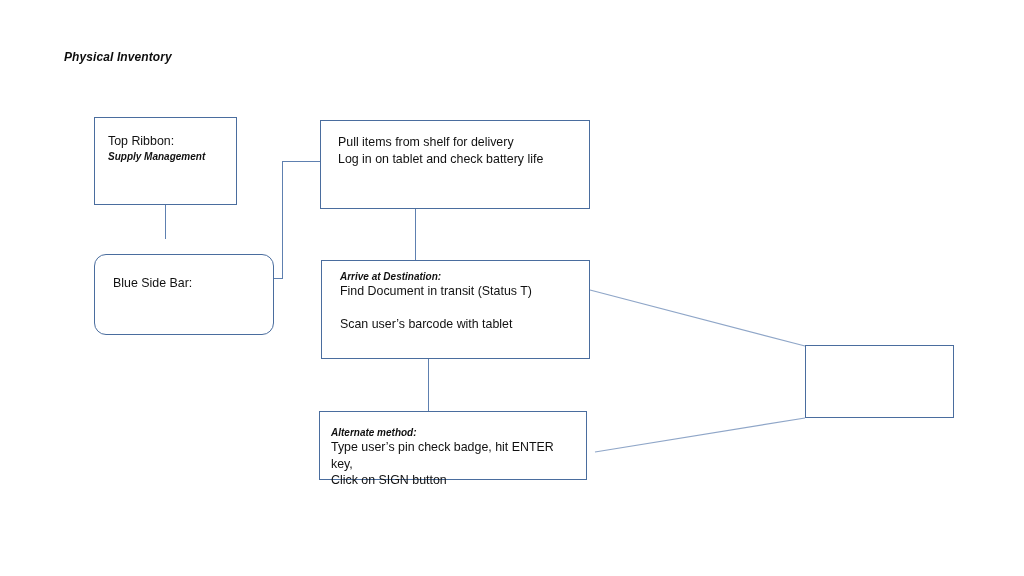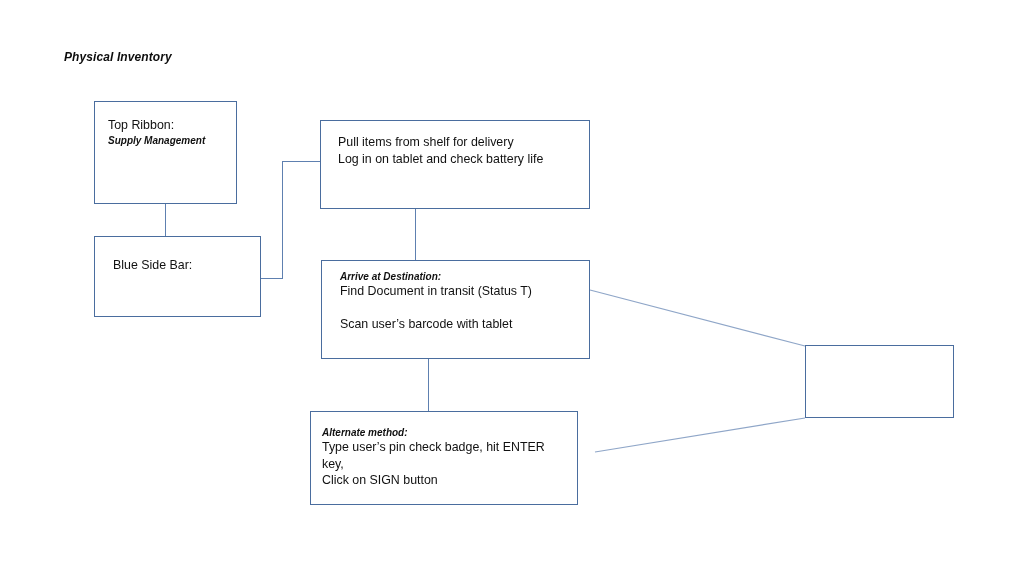--- a/index.html
+++ b/index.html
@@ -49,33 +49,33 @@
   .node .heading {
     font-weight: bold;
     font-style: italic;
     color: #111111;
     font-size: 10px;
     line-height: 1.33;
     display: block;
   }
 
   
-  #node-top-ribbon   { left: 94px;  top: 101px; width: 143px; height: 103px; }
+  #node-top-ribbon   { left: 94px;  top: 117px; width: 143px; height: 88px; }
   #node-top-ribbon .body  { top: 15px; }
 
-  #node-blue-sidebar { left: 94px;  top: 236px; width: 167px; height: 81px; }
+  #node-blue-sidebar { left: 94px;  top: 254px; width: 180px; height: 81px; border-radius: 12px; }
   #node-blue-sidebar .body { top: 20px; left: 18px; }
 
   #node-pull-items   { left: 320px; top: 120px; width: 270px; height: 89px; }
   #node-pull-items .body { top: 13px; left: 17px; }
 
   #node-arrive       { left: 321px; top: 260px; width: 269px; height: 99px; }
   #node-arrive .body { top: 9px; left: 18px; }
 
-  #node-alternate    { left: 310px; top: 411px; width: 268px; height: 94px; }
+  #node-alternate    { left: 319px; top: 411px; width: 268px; height: 69px; }
   #node-alternate .body { top: 14px; left: 11px; }
 
   #node-blank        { left: 805px; top: 345px; width: 149px; height: 73px; }
 
   
   .conn {
     position: absolute;
     background: #5e80b0;
     z-index: 1;
   }

